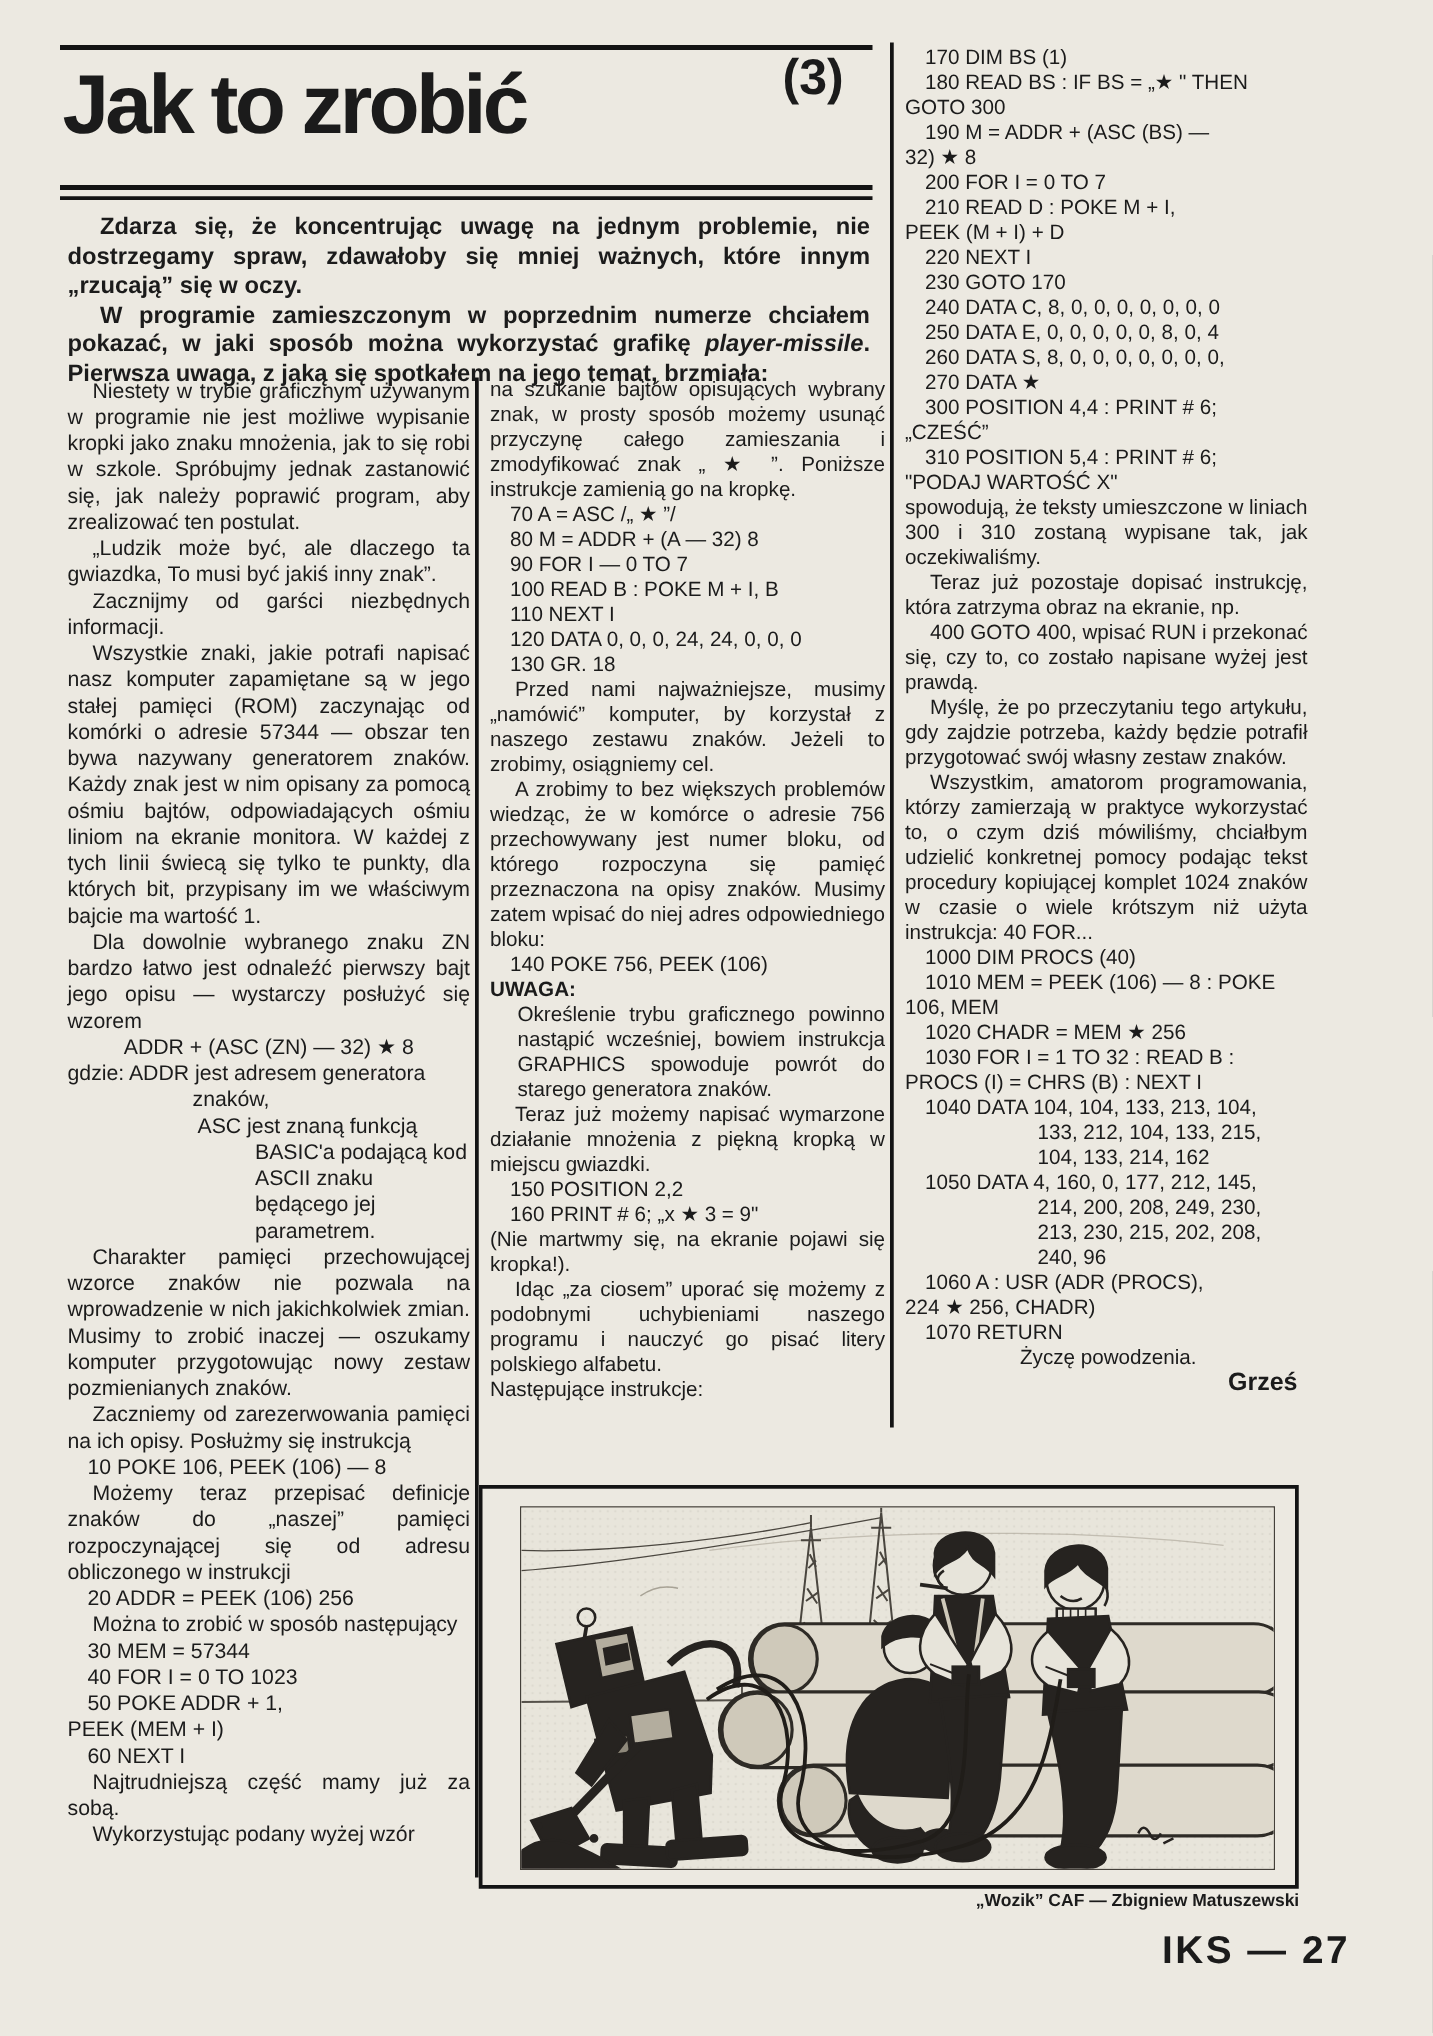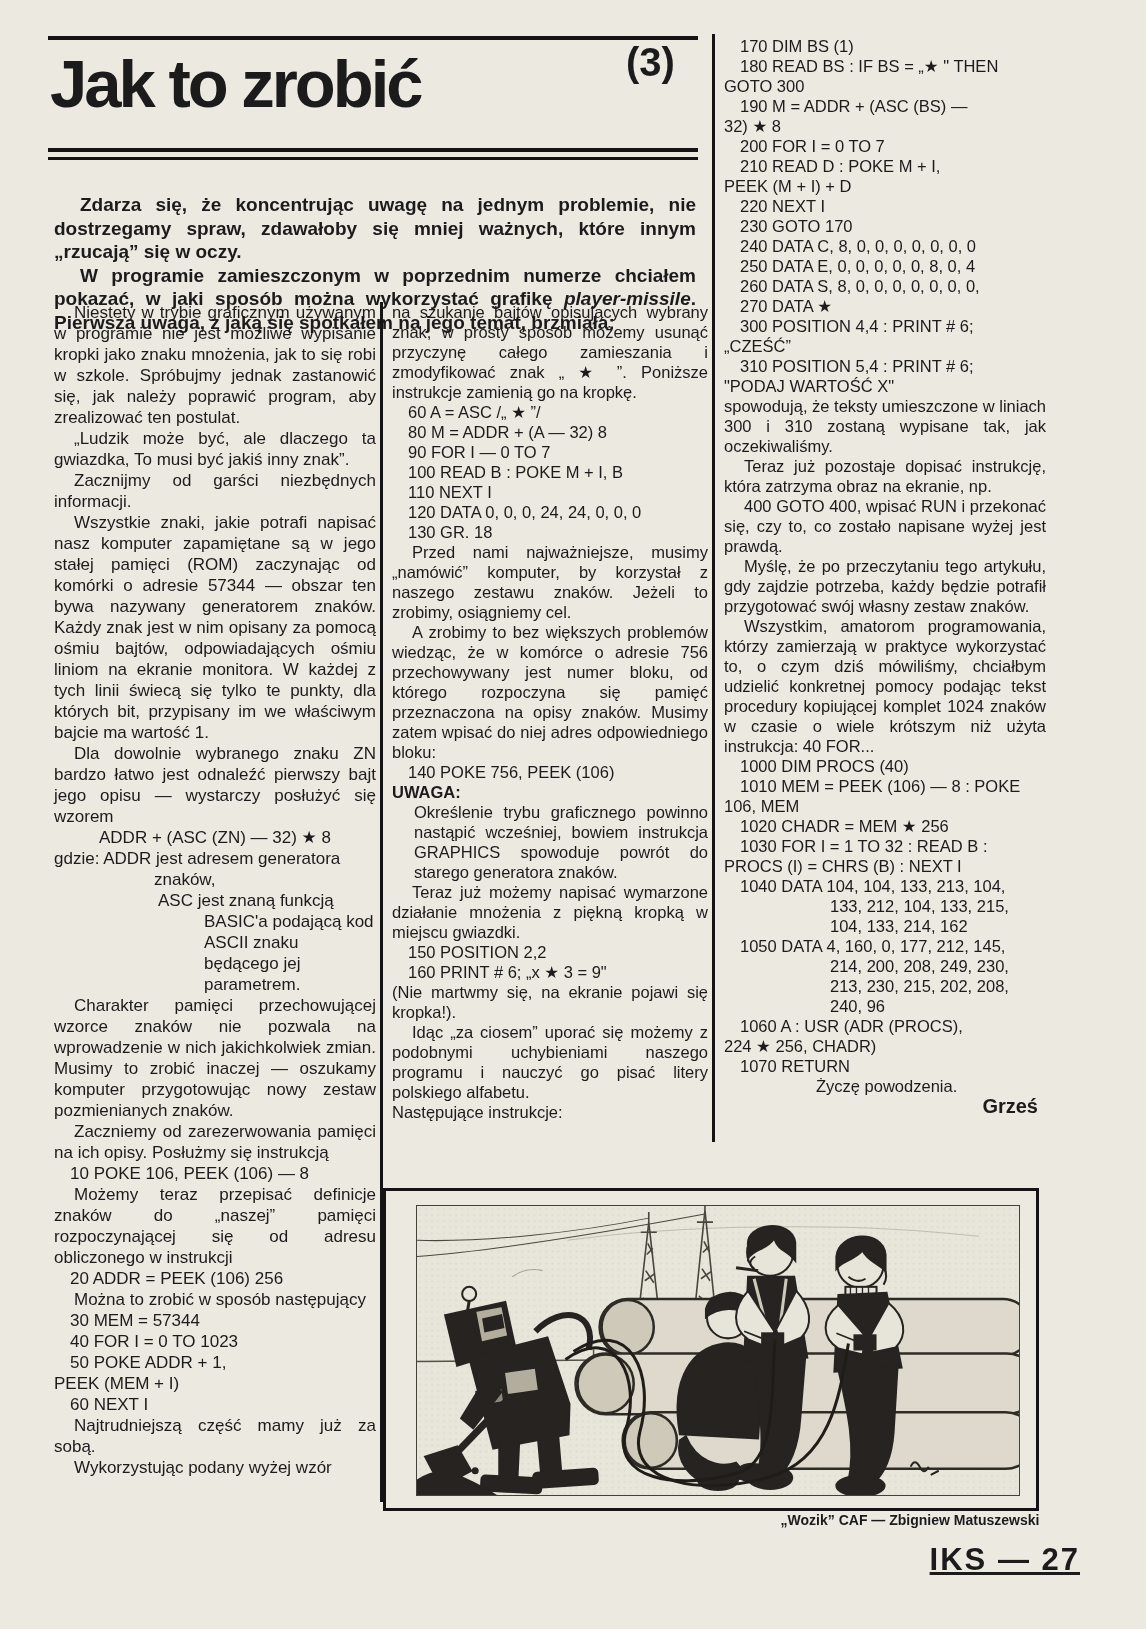--- a/index.html
+++ b/index.html
@@ -6,21 +6,21 @@
   #page {
     position:relative; width:1146px; height:1629px; margin:0 auto;
     background:#ece9e1; color:#1b1b1b; overflow:hidden;
     font-family:"Liberation Sans", sans-serif;
   }
   
   .top-rule { position:absolute; left:48px; top:36px; width:650px; height:4px; background:#141414; }
   .part-number { position:absolute; left:626px; top:40px; font-size:40px; font-weight:bold; }
   .article-title { position:absolute; left:50px; top:50px; width:660px; font-size:67px; font-weight:bold; letter-spacing:-3px; line-height:1; }
   .title-rule { position:absolute; left:48px; top:148px; width:650px; height:5px; border-top:4px solid #141414; border-bottom:3px solid #141414; }
-  .lead { position:absolute; left:54px; top:170px; width:642px; font-size:19px; font-weight:bold; line-height:1.24; text-align:justify;margin-top:23px; }
+  .lead { position:absolute; left:54px; top:170px; width:642px; font-size:19px; font-weight:bold; line-height:1.24; text-align:justify; }
   .lead p { margin:0; text-indent:26px; }
   .lead i { font-weight:600; }
 
   
   .col { position:absolute; text-align:justify; }
   .col-left  { left:54px;  top:302px; width:322px; font-size:17px;   line-height:21px; }
   .col-mid   { left:392px; top:302px; width:316px; font-size:16.5px; line-height:20px; }
   .col-right { left:724px; top:36px;  width:322px; font-size:16.5px; line-height:20px; }
 
   .col p { margin:0; }
@@ -40,21 +40,21 @@
   .divider { position:absolute; background:#141414; width:3px; }
   .divider-left  { left:380px; top:302px; height:1200px; }
   .divider-right { left:712px; top:34px;  height:1108px; }
 
   
   .cartoon-box { position:absolute; left:383px; top:1188px; width:650px; height:317px; border:3px solid #141414; background:#ece9e1; }
   .cartoon-inner { position:absolute; left:30px; top:14px; right:16px; bottom:12px; border:1px solid #44403a; background:#e8e5db; overflow:hidden; }
   .cartoon-inner svg { display:block; width:100%; height:100%; }
   .cartoon-caption { position:absolute; left:740px; top:1512px; width:340px; font-weight:bold; font-size:14px; text-align:center; }
 
-  .footer-page { position:absolute; left:860px; top:1542px; width:220px; font-weight:bold; font-size:31px; text-align:right; letter-spacing:2px;text-decoration:underline; }
+  .footer-page { position:absolute; left:860px; top:1542px; width:220px; font-weight:bold; font-size:31px; text-align:right; letter-spacing:2px; }
 </style>
 </head>
 <body>
 
 <div id="page">
 
   <div class="top-rule"></div>
   <div class="part-number">(3)</div>
   <h1 class="article-title" style="margin:0;">Jak to zrobić</h1>
   <div class="title-rule"></div>
@@ -86,21 +86,21 @@
     <p class="code">40 FOR I = 0 TO 1023</p>
     <p class="code">50 POKE ADDR + 1,
 PEEK (MEM + I)</p>
     <p class="code">60 NEXT I</p>
     <p class="p">Najtrudniejszą część mamy już za sobą.</p>
     <p class="p">Wykorzystując podany wyżej wzór</p>
   </div>
 
   <div class="col col-mid">
     <p class="p0">na szukanie bajtów opisujących wybrany znak, w prosty sposób możemy usunąć przyczynę całego zamieszania i zmodyfikować znak „ ★ ”. Poniższe instrukcje zamienią go na kropkę.</p>
-    <p class="code">60 A = ASC /„ ★ ”/</p>
+    <p class="code">70 A = ASC /„ ★ ”/</p>
     <p class="code">80 M = ADDR + (A — 32) 8</p>
     <p class="code">90 FOR I — 0 TO 7</p>
     <p class="code">100 READ B : POKE M + I, B</p>
     <p class="code">110 NEXT I</p>
     <p class="code">120 DATA 0, 0, 0, 24, 24, 0, 0, 0</p>
     <p class="code">130 GR. 18</p>
     <p class="p">Przed nami najważniejsze, musimy „namówić” komputer, by korzystał z naszego zestawu znaków. Jeżeli to zrobimy, osiągniemy cel.</p>
     <p class="p">A zrobimy to bez większych problemów wiedząc, że w komórce o adresie 756 przechowywany jest numer bloku, od którego rozpoczyna się pamięć przeznaczona na opisy znaków. Musimy zatem wpisać do niej adres odpowiedniego bloku:</p>
     <p class="code">140 POKE 756, PEEK (106)</p>
     <p class="bold-label">UWAGA:</p>

